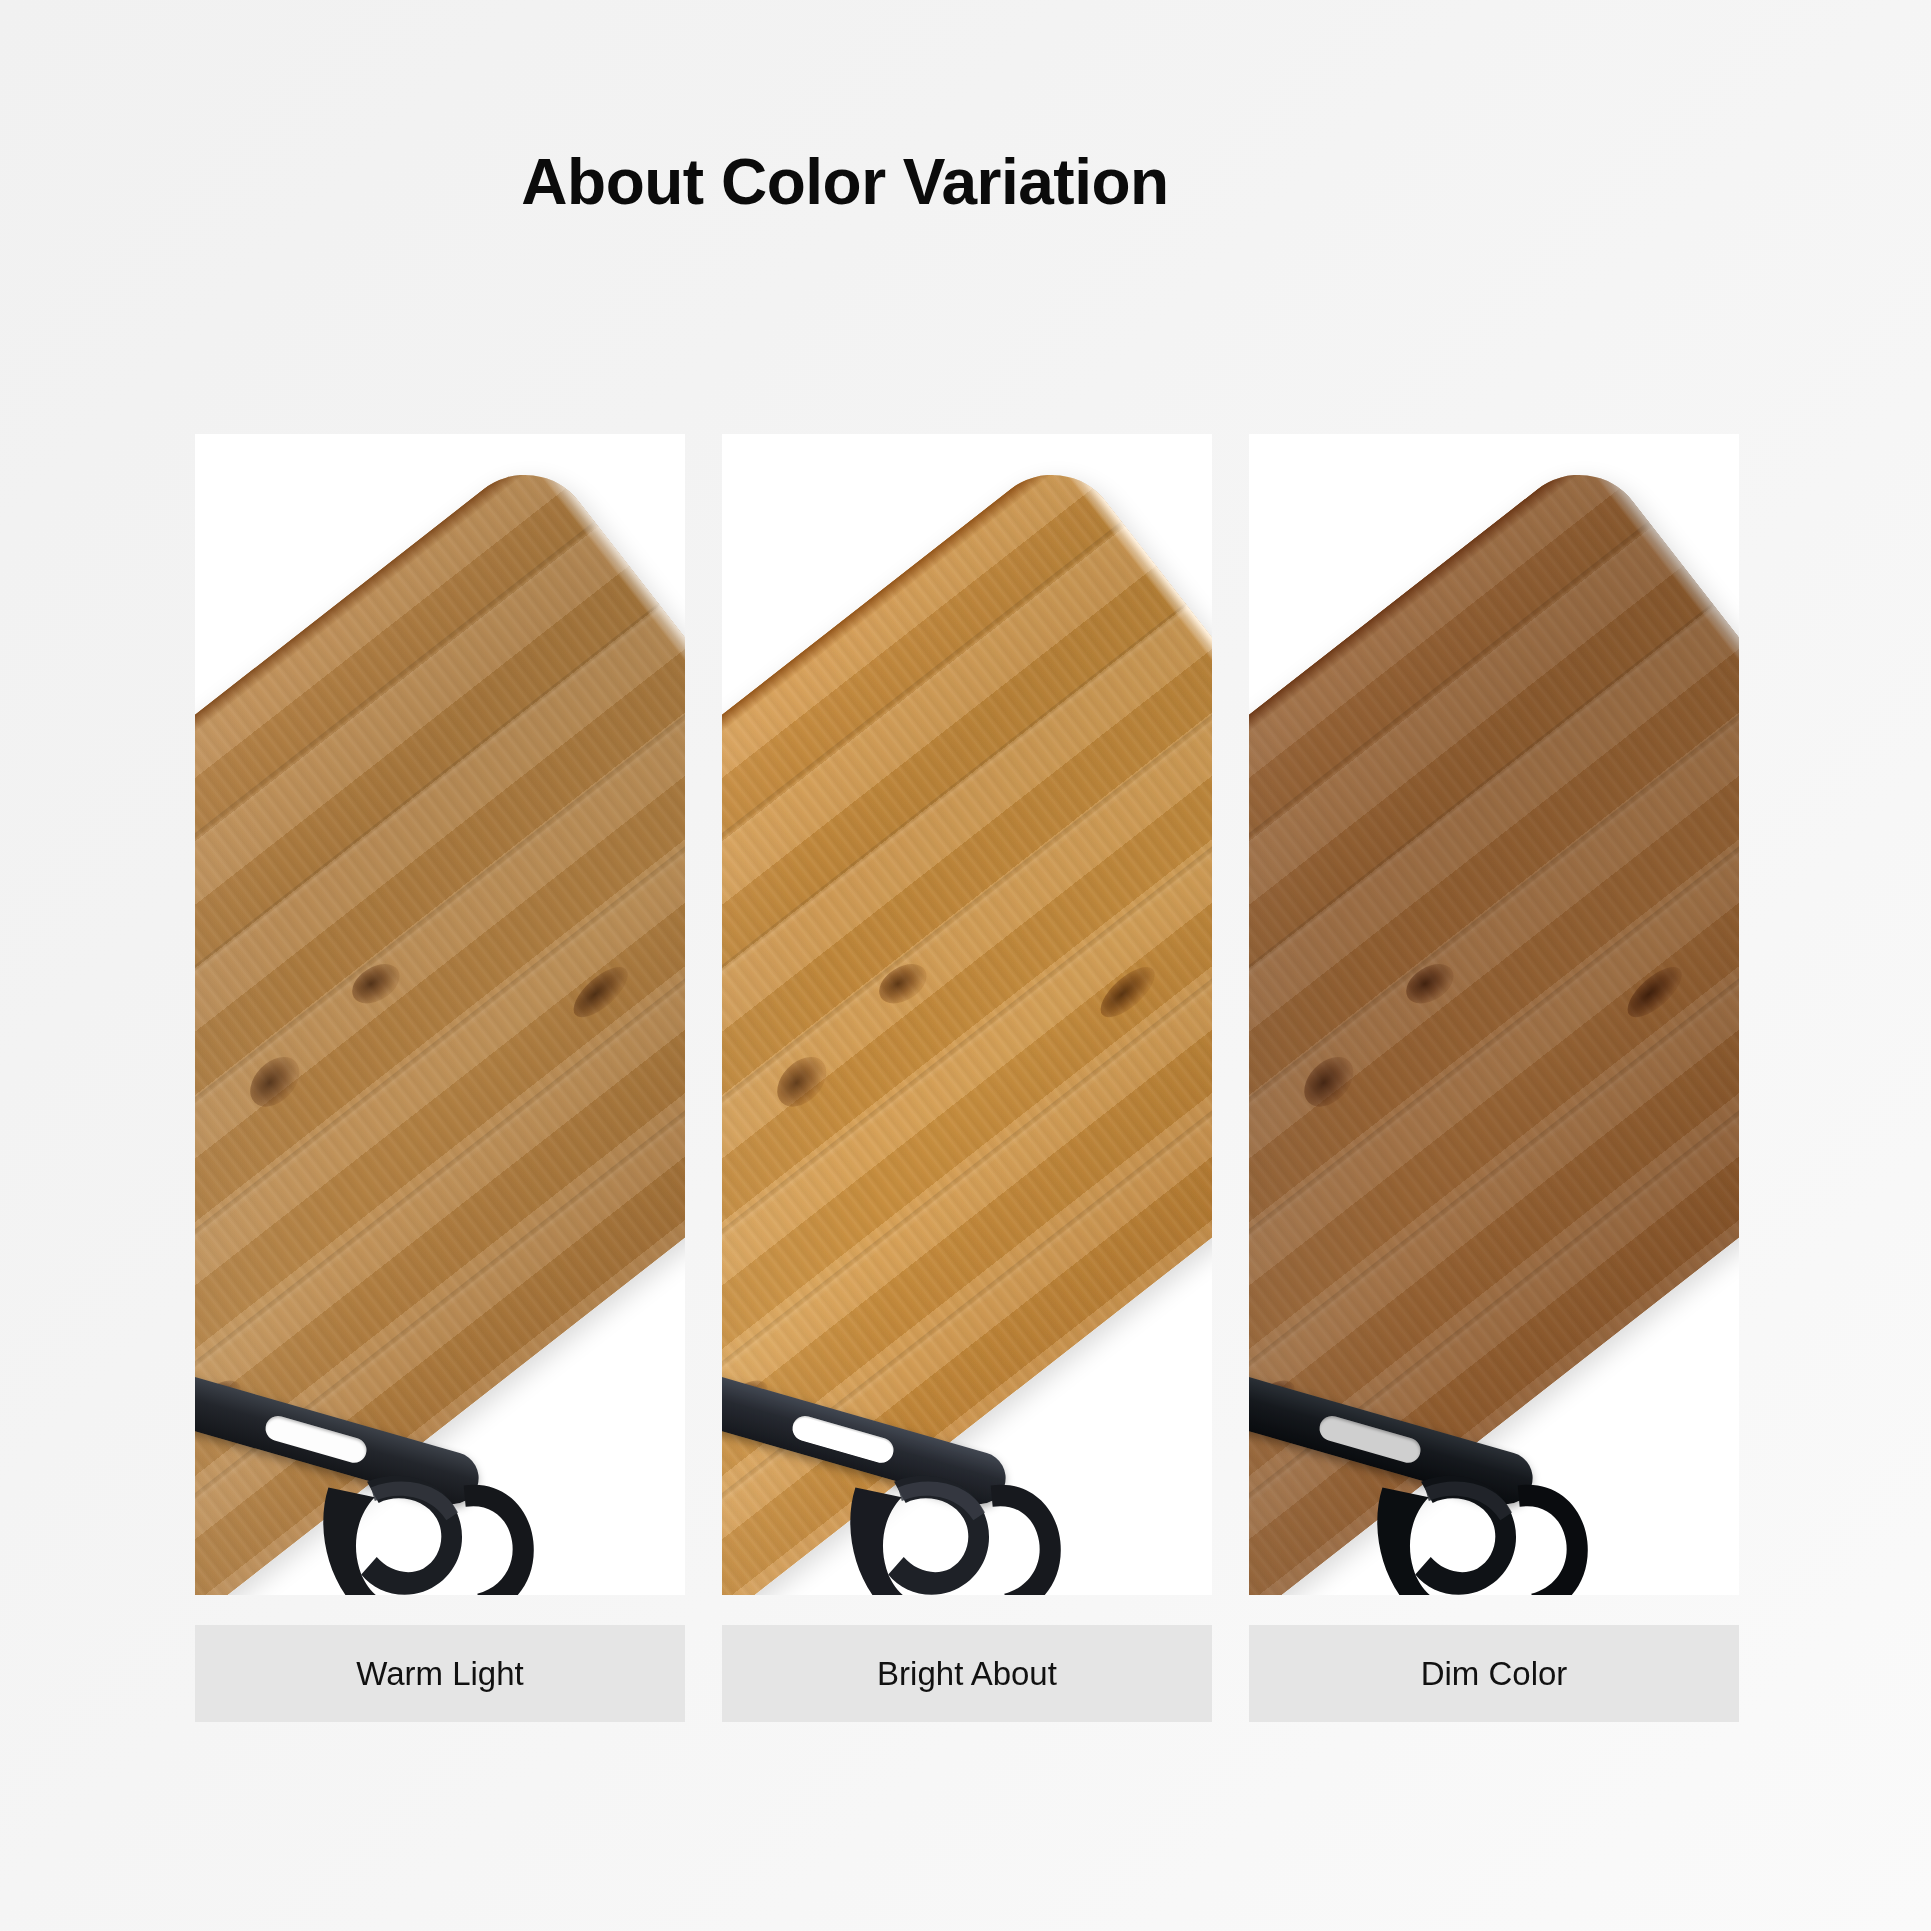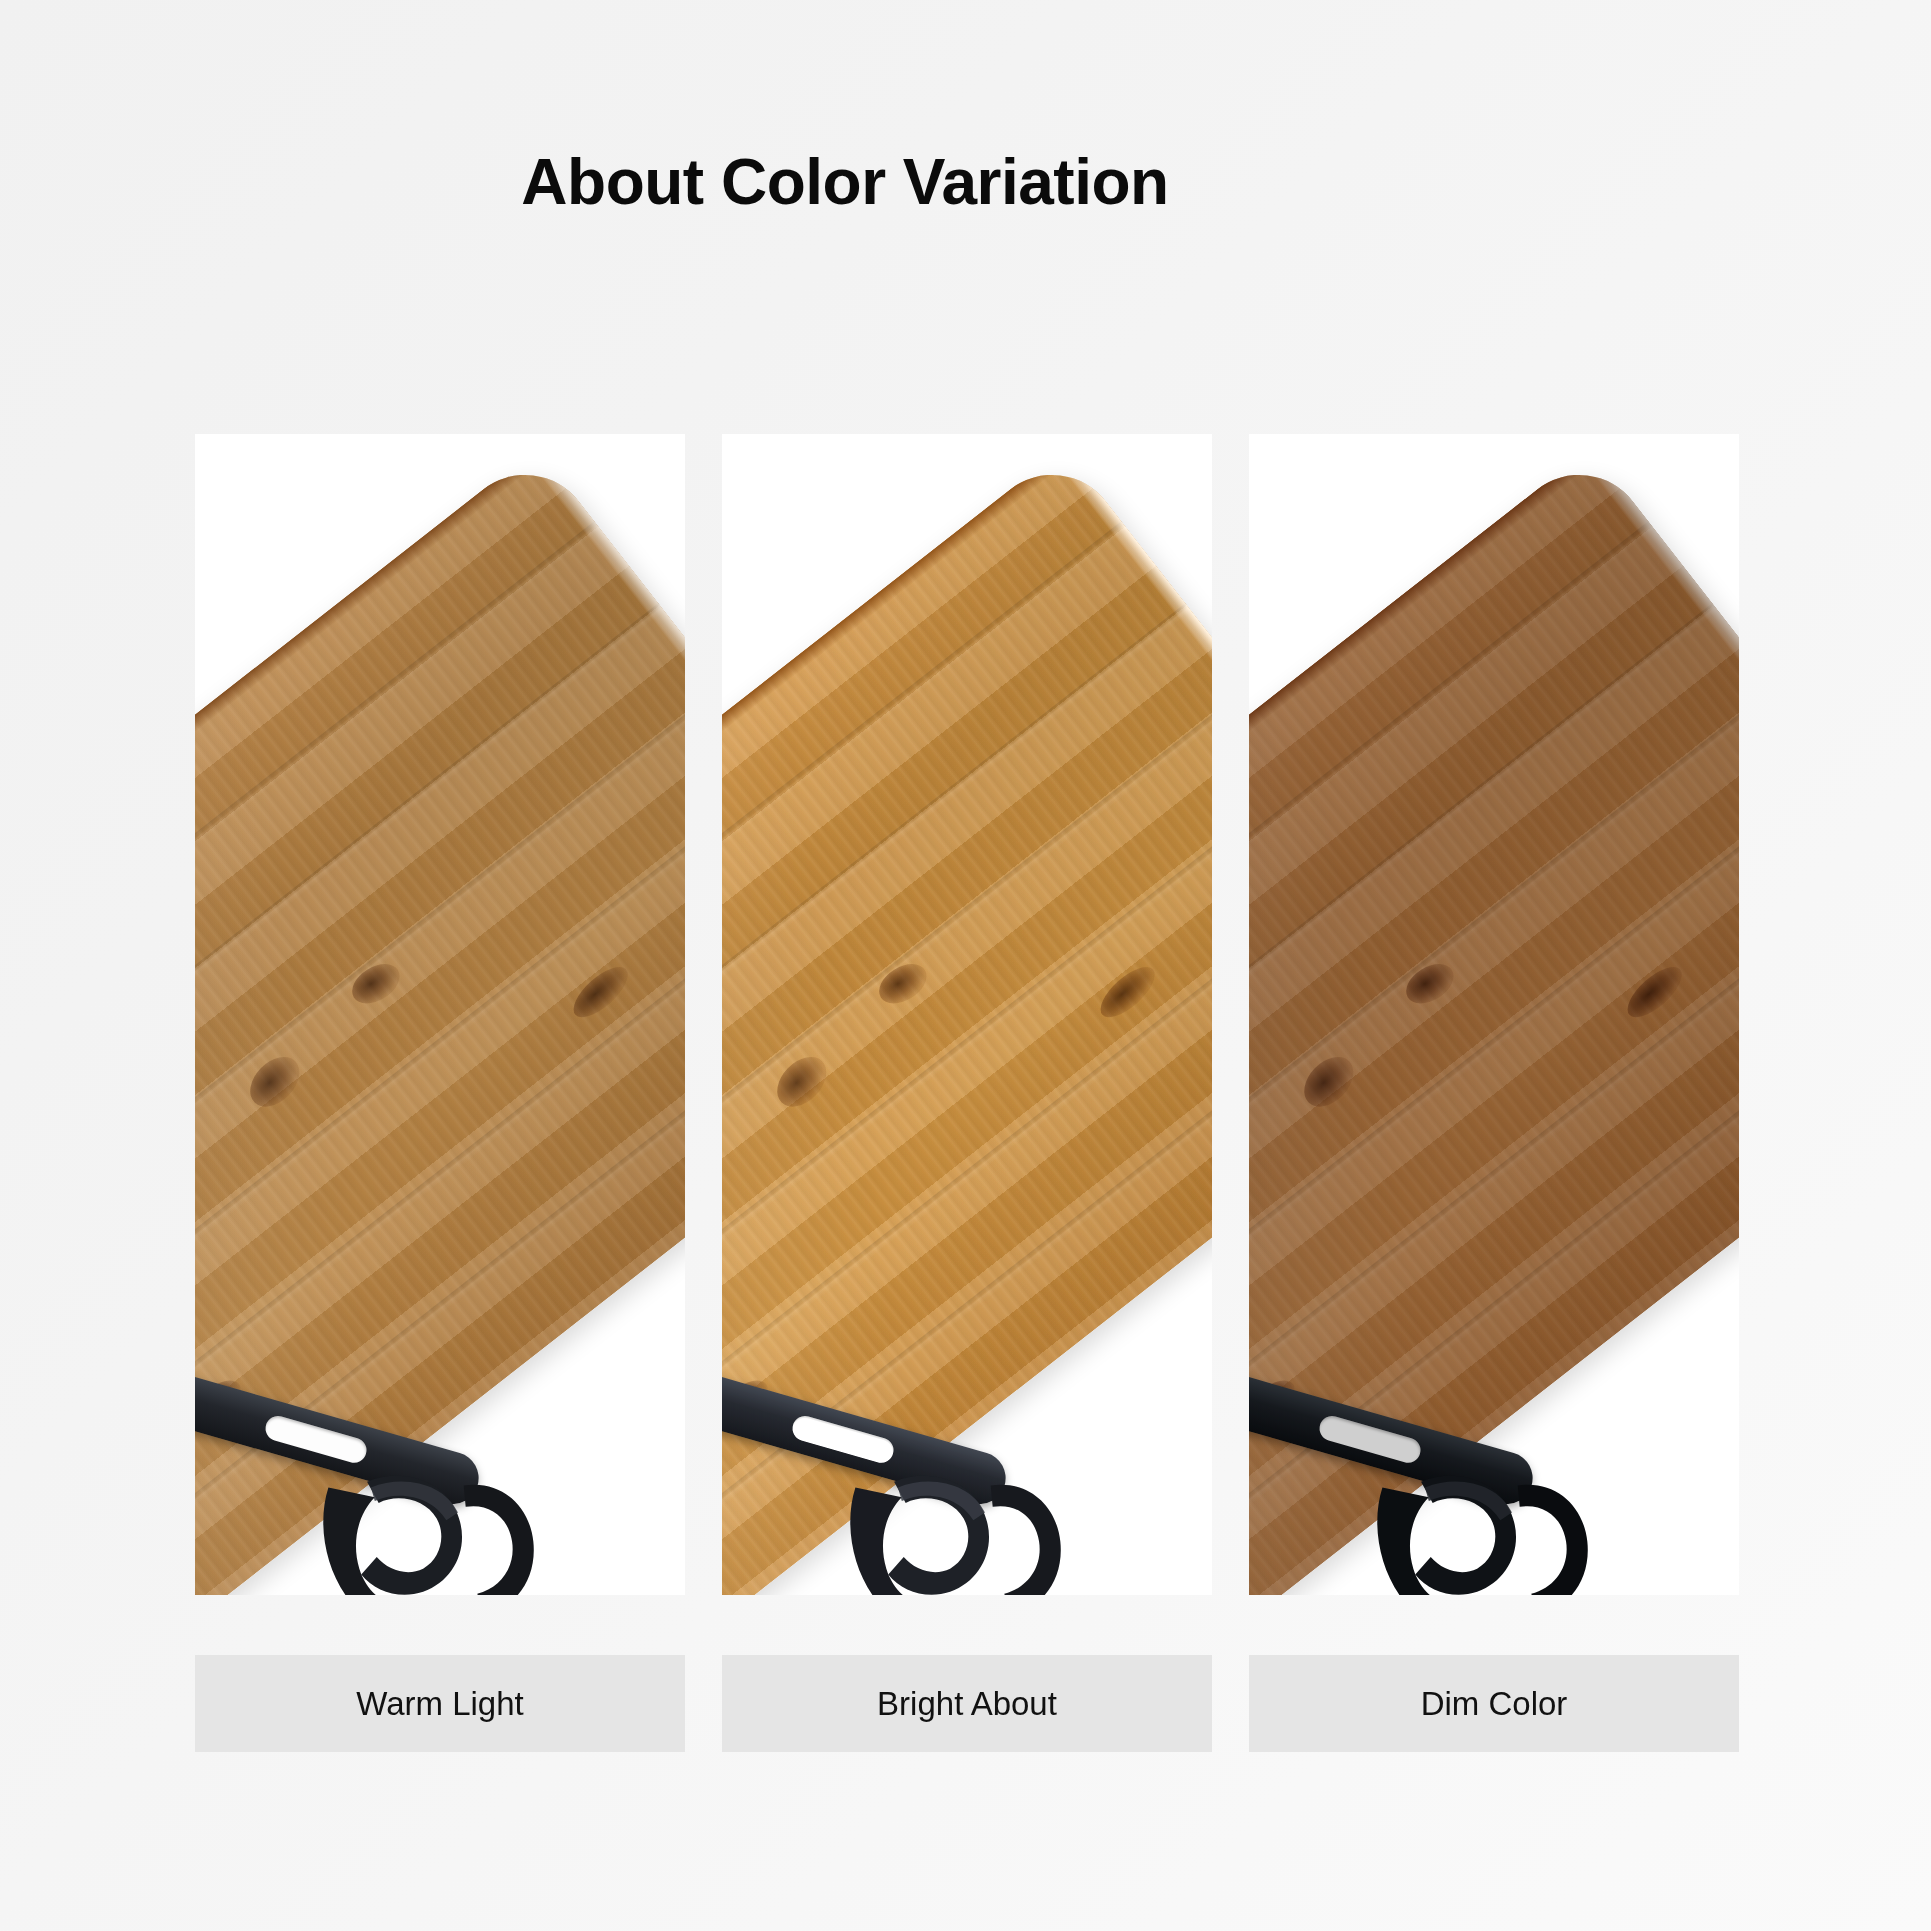--- a/index.html
+++ b/index.html
@@ -145,21 +145,21 @@
     background:#fdfdfd;
     border-radius:12.6px;
     box-shadow:inset 0 1.9px 2.9px rgba(0,0,0,.25);
   }
 
   
   .leg { position:absolute; left:116px; top:1038px; width:290px; height:174px; }
 
   
   .caption {
-    margin-top:60px;
+    margin-top:30px;
     width:490px; height:97px;
     background:#e5e5e5;
     display:flex;
     align-items:center;
     justify-content:center;
     font-size:33px;
     color:#111;
     font-family:"Liberation Sans", sans-serif;
   }
 </style>

